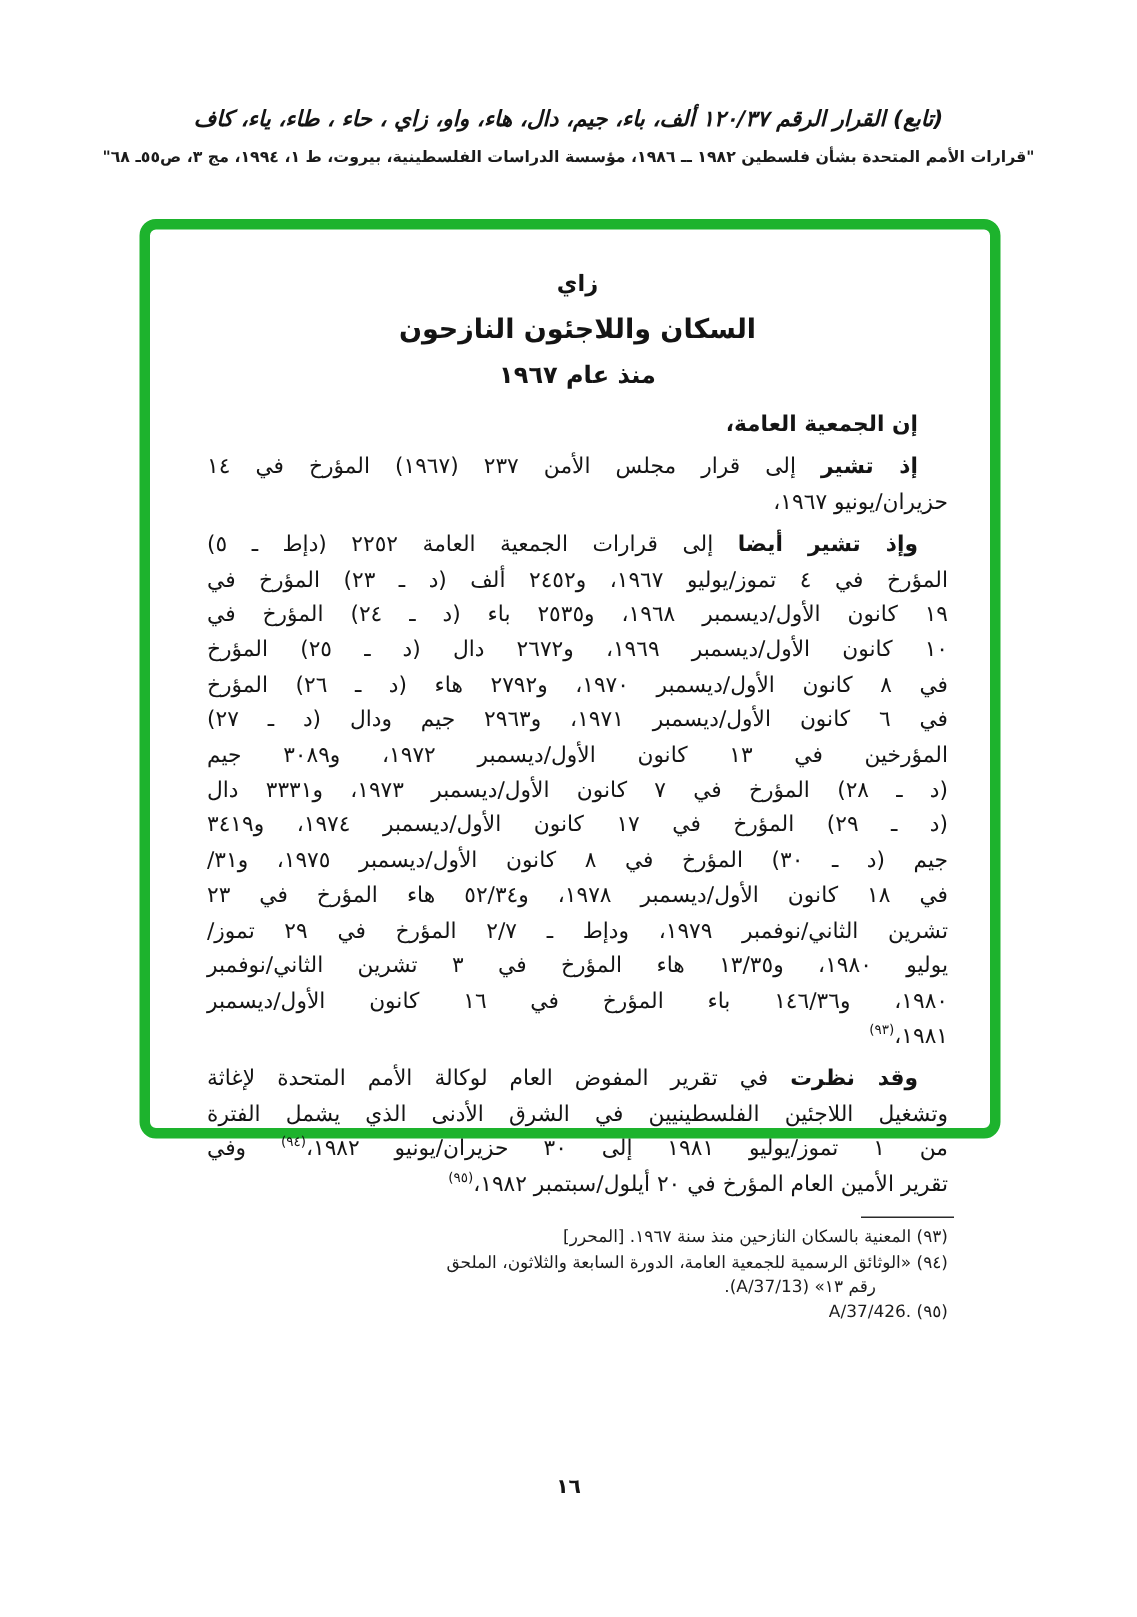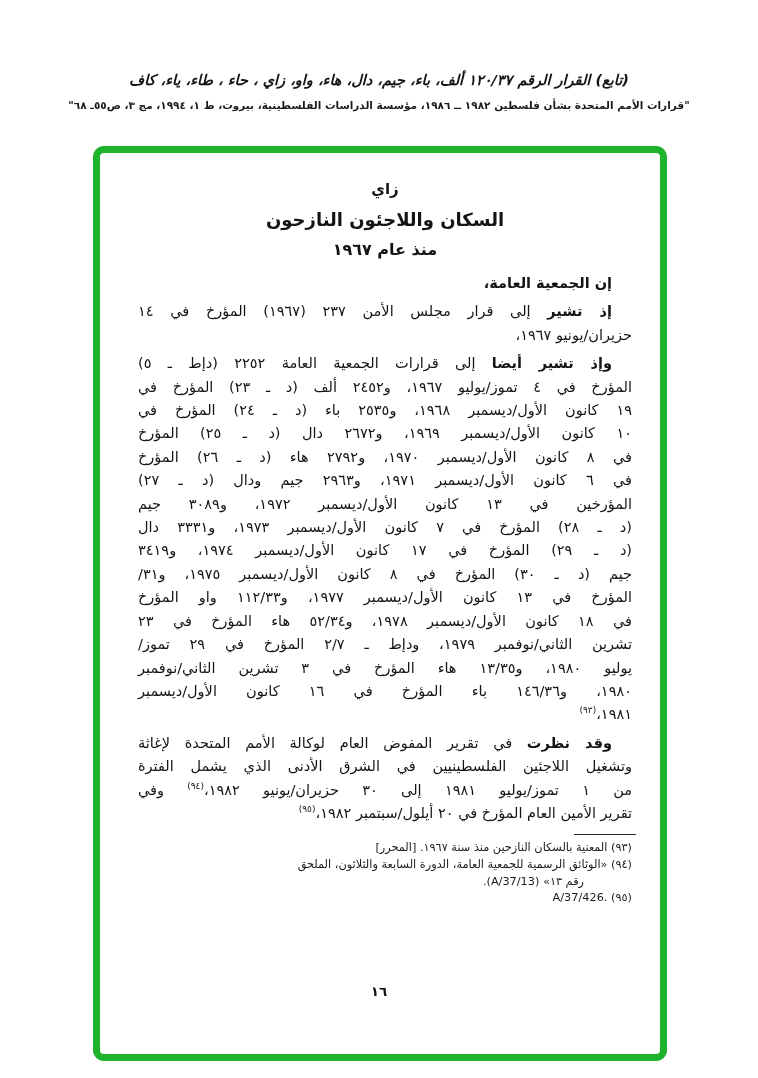--- a/index.html
+++ b/index.html
@@ -6,21 +6,21 @@
   body{
     width:758px;height:1078px;background:#ffffff;color:#141414;
     font-family:"DejaVu Sans",sans-serif;position:relative;overflow:hidden;
   }
   
   .page-header{direction:rtl;text-align:center;padding-top:70px;}
   .hdr1{font-weight:bold;font-size:14.5px;line-height:20px;font-style:italic;}
   .hdr2{font-weight:bold;font-size:10.5px;line-height:14px;margin-top:8px;color:#1b1b1b;}
   
   .res-box{
-    position:absolute;left:93px;top:146px;width:574px;height:915px;
+    position:absolute;left:93px;top:146px;width:574px;height:613px;
     box-sizing:border-box;border:7px solid #1db32d;border-radius:11px;
     direction:rtl;padding:21px 28px 0 38px;background:#fff;
   }
   .sec-letter{font-weight:bold;font-size:15px;text-align:center;margin-top:6px;}
   .sec-title{font-weight:bold;font-size:18px;text-align:center;margin-top:11px;}
   .sec-period{font-weight:bold;font-size:16px;text-align:center;margin-top:10px;}
   
   .res-text{margin-top:13px;font-size:14.5px;}
   .para{margin:0;}
   .para + .para{margin-top:5px;}
@@ -66,21 +66,20 @@
         <div class="line"><span class="b">وإذ تشير أيضا</span><span> إلى قرارات الجمعية العامة ٢٢٥٢ (دإط ـ ٥)</span></div>
         <div class="line"><span>المؤرخ في ٤ تموز/يوليو ١٩٦٧، و٢٤٥٢ ألف (د ـ ٢٣) المؤرخ في</span></div>
         <div class="line"><span>١٩ كانون الأول/ديسمبر ١٩٦٨، و٢٥٣٥ باء (د ـ ٢٤) المؤرخ في</span></div>
         <div class="line"><span>١٠ كانون الأول/ديسمبر ١٩٦٩، و٢٦٧٢ دال (د ـ ٢٥) المؤرخ</span></div>
         <div class="line"><span>في ٨ كانون الأول/ديسمبر ١٩٧٠، و٢٧٩٢ هاء (د ـ ٢٦) المؤرخ</span></div>
         <div class="line"><span>في ٦ كانون الأول/ديسمبر ١٩٧١، و٢٩٦٣ جيم ودال (د ـ ٢٧)</span></div>
         <div class="line"><span>المؤرخين في ١٣ كانون الأول/ديسمبر ١٩٧٢، و٣٠٨٩ جيم</span></div>
         <div class="line"><span>(د ـ ٢٨) المؤرخ في ٧ كانون الأول/ديسمبر ١٩٧٣، و٣٣٣١ دال</span></div>
         <div class="line"><span>(د ـ ٢٩) المؤرخ في ١٧ كانون الأول/ديسمبر ١٩٧٤، و٣٤١٩</span></div>
         <div class="line"><span>جيم (د ـ ٣٠) المؤرخ في ٨ كانون الأول/ديسمبر ١٩٧٥، و٣١/</span></div>
-        <div class="line"><span>المؤرخ في ١٣ كانون الأول/ديسمبر ١٩٧٧، و١١٢/٣٣ واو المؤرخ</span></div>
         <div class="line"><span>في ١٨ كانون الأول/ديسمبر ١٩٧٨، و٥٢/٣٤ هاء المؤرخ في ٢٣</span></div>
         <div class="line"><span>تشرين الثاني/نوفمبر ١٩٧٩، ودإط ـ ٢/٧ المؤرخ في ٢٩ تموز/</span></div>
         <div class="line"><span>يوليو ١٩٨٠، و١٣/٣٥ هاء المؤرخ في ٣ تشرين الثاني/نوفمبر</span></div>
         <div class="line"><span>١٩٨٠، و١٤٦/٣٦ باء المؤرخ في ١٦ كانون الأول/ديسمبر</span></div>
         <div class="line end"><span>١٩٨١،</span><span class="sup">(٩٣)</span></div>
       </div>
       <div class="para">
         <div class="line"><span class="b">وقد نظرت</span><span> في تقرير المفوض العام لوكالة الأمم المتحدة لإغاثة</span></div>
         <div class="line"><span>وتشغيل اللاجئين الفلسطينيين في الشرق الأدنى الذي يشمل الفترة</span></div>
         <div class="line"><span>من ١ تموز/يوليو ١٩٨١ إلى ٣٠ حزيران/يونيو ١٩٨٢،</span><span class="sup">(٩٤)</span><span> وفي</span></div>

